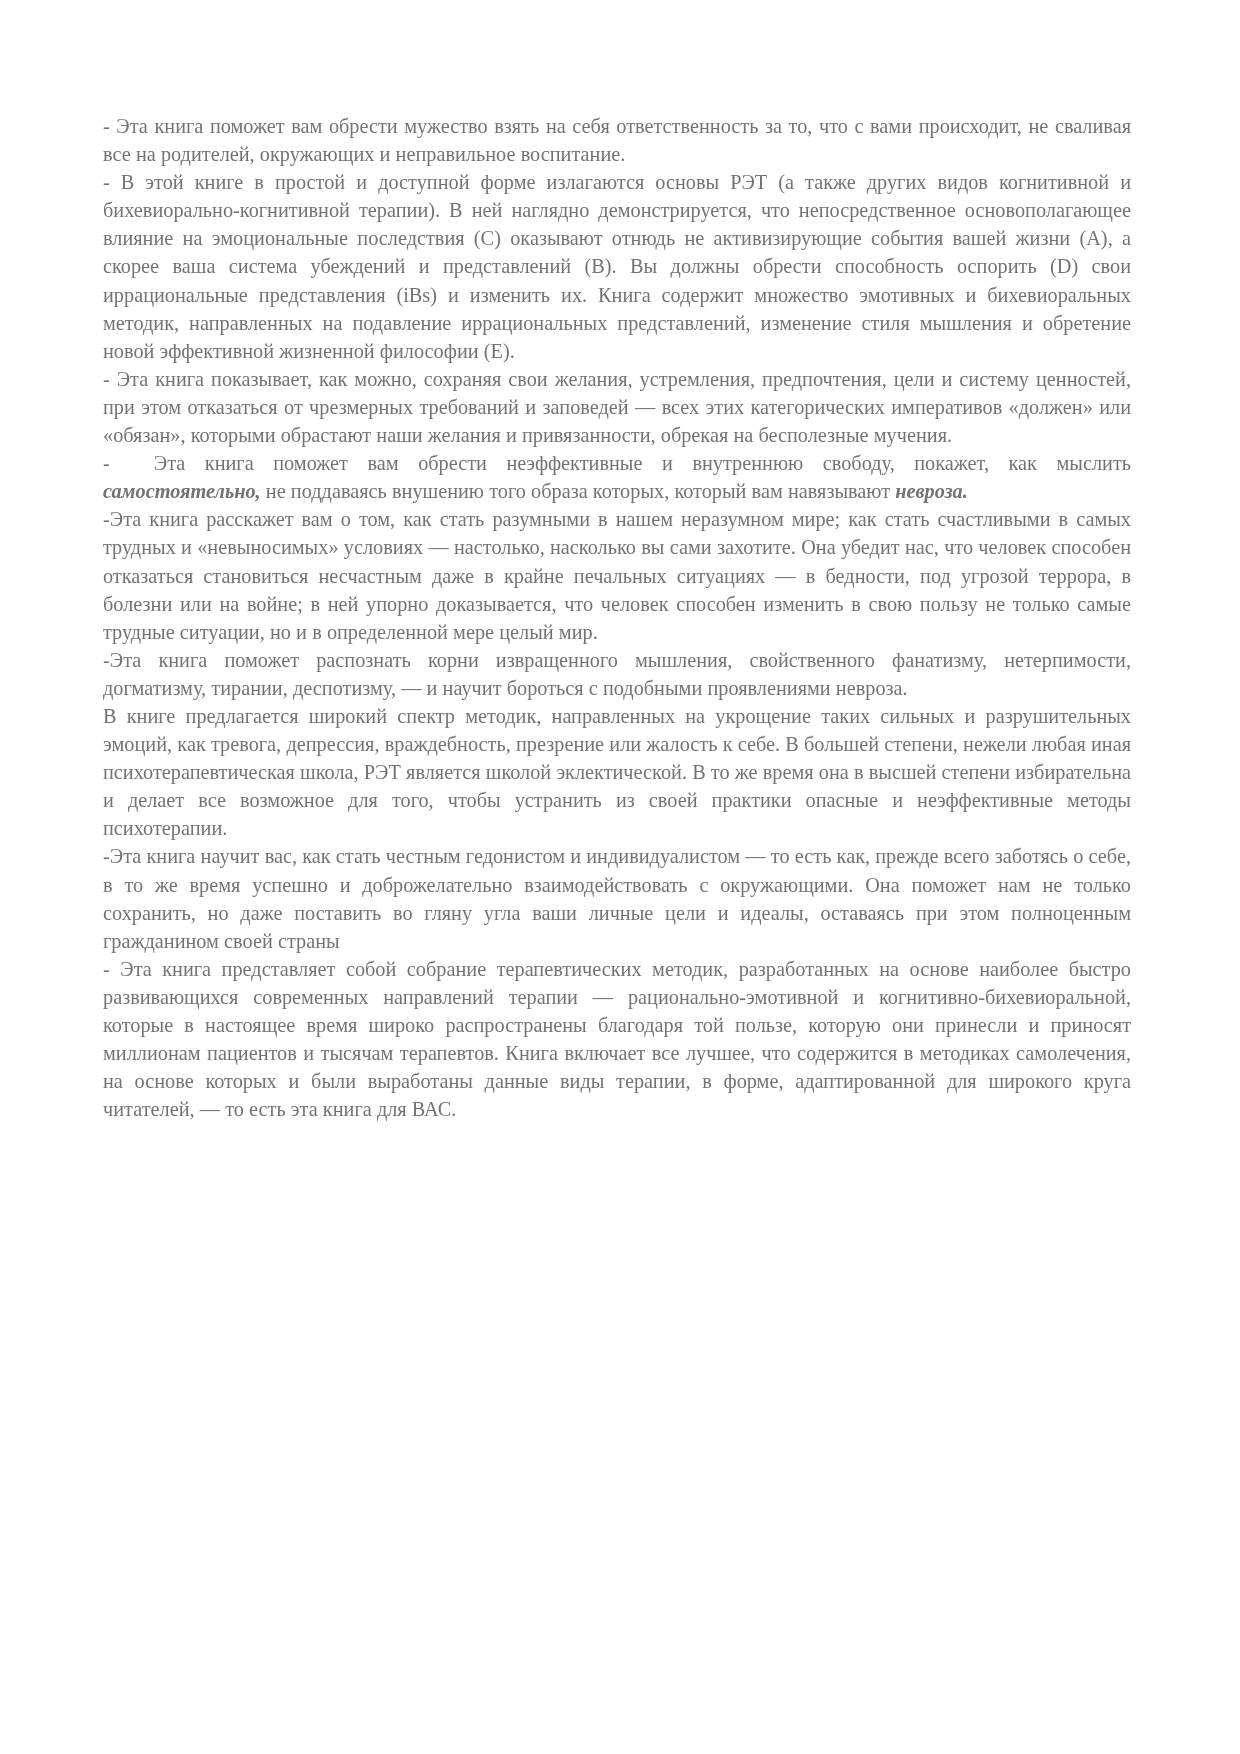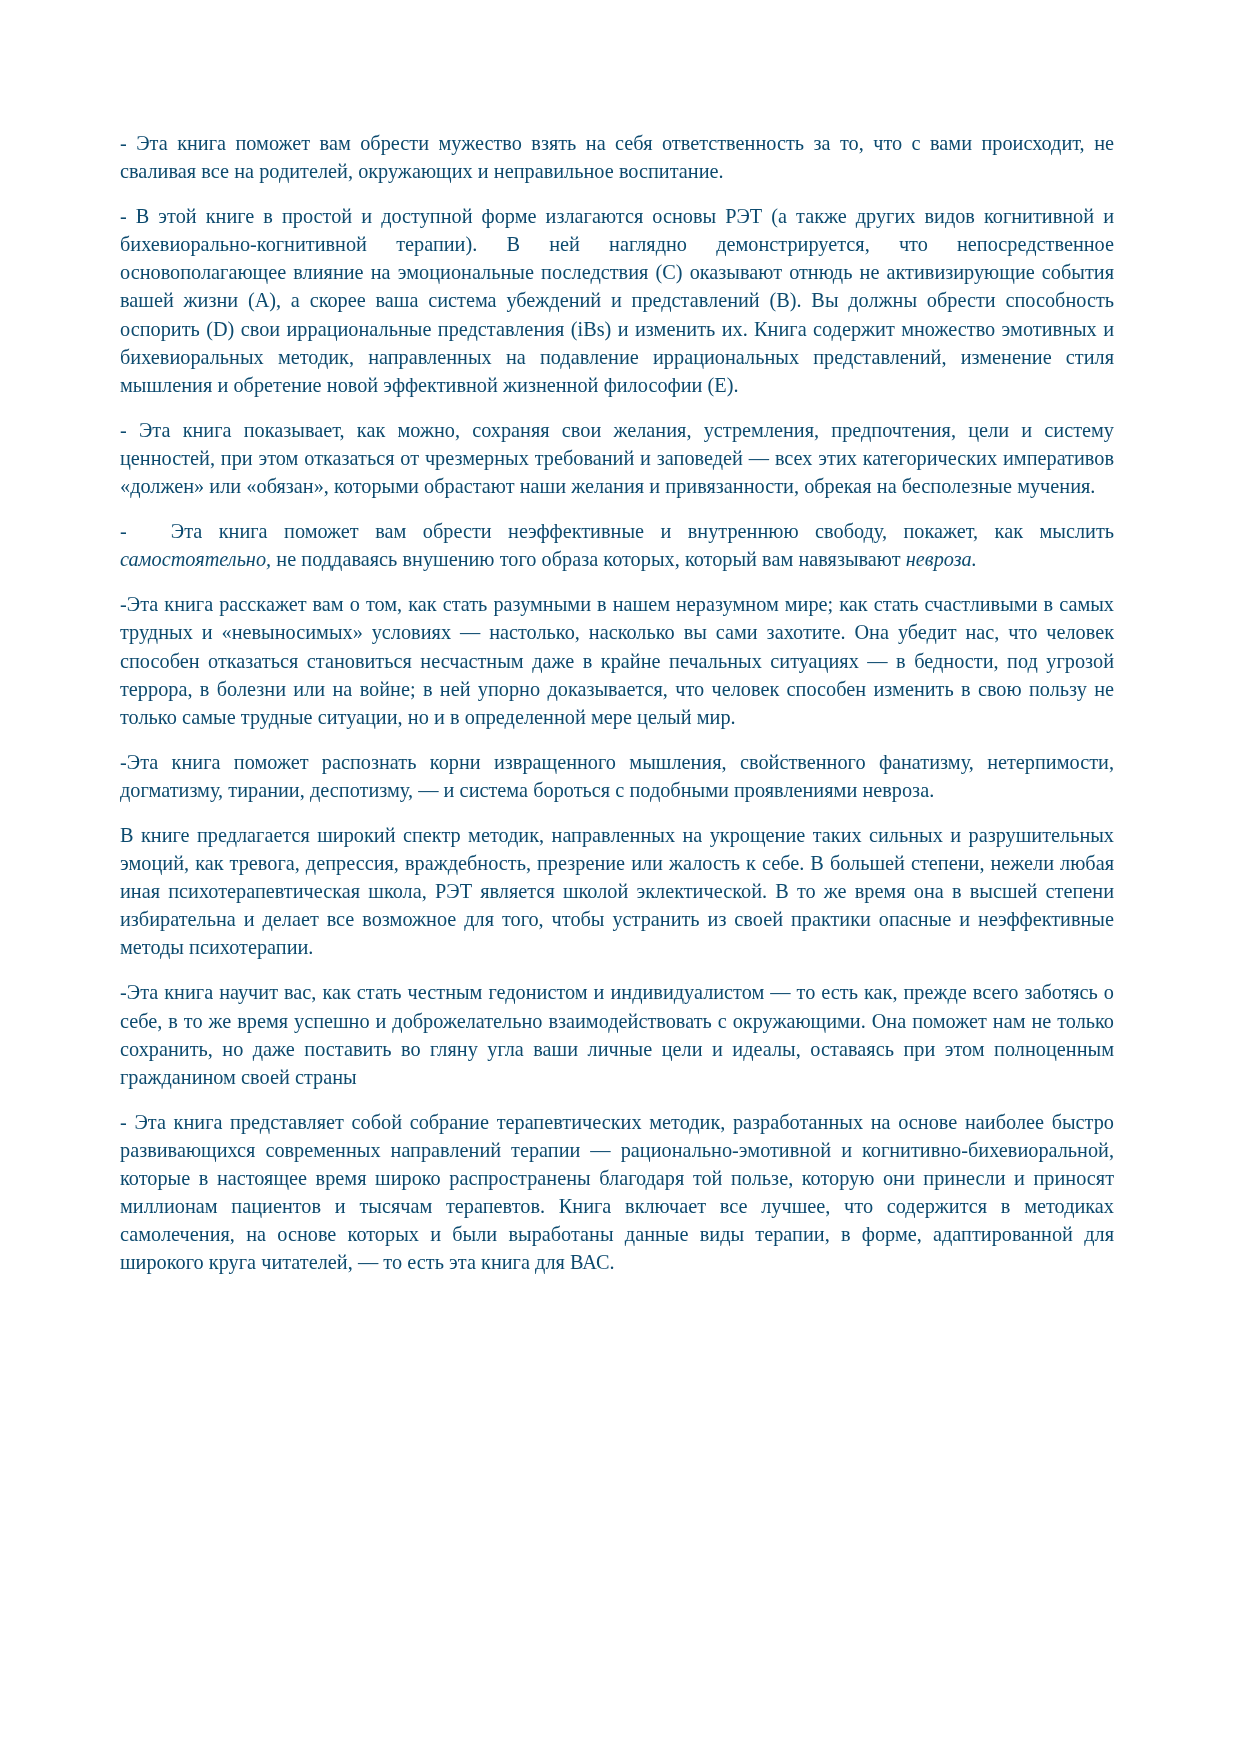--- a/index.html
+++ b/index.html
@@ -20,35 +20,36 @@
   }
 
   .text-block {
     position: absolute;
     left: 103px;
     top: 112px;
     width: 1028px;
   }
 
   .para {
-    margin: 17px;
+    margin: 0;
     padding: 0;
     font-family: "Liberation Serif", "DejaVu Serif", serif;
     font-size: 20.3px;
     line-height: 28.1px;
-    color: #0c4a6e;
+    color: #737373;
     text-align: justify;
     text-justify: inter-word;
     -webkit-hyphens: none;
     hyphens: none;
     word-spacing: 0.1px;
   }
 
   .ital {
     font-style: italic;
+    font-weight: bold;
   }
 
   .tabgap {
     display: inline-block;
     width: 44px;
   }
 </style>
 </head>
 <body>
 
@@ -59,21 +60,21 @@
 
     <p class="para">- В этой книге в простой и доступной форме излагаются основы РЭТ (а также других видов когнитивной и бихевиорально-когнитивной терапии). В ней наглядно демонстрируется, что непосредственное основополагающее влияние на эмоциональные последствия (C) оказывают отнюдь не активизирующие события вашей жизни (A), а скорее ваша система убеждений и представлений (B). Вы должны обрести способность оспорить (D) свои иррациональные представления (iBs) и изменить их. Книга содержит множество эмотивных и бихевиоральных методик, направленных на подавление иррациональных представлений, изменение стиля мышления и обретение новой эффективной жизненной философии (E).</p>
 
     <p class="para">- Эта книга показывает, как можно, сохраняя свои желания, устремления, предпочтения, цели и систему ценностей, при этом отказаться от чрезмерных требований и заповедей — всех этих категорических императивов «должен» или «обязан», которыми обрастают наши желания и привязанности, обрекая на бесполезные мучения.</p>
 
     <p class="para"><span>-</span><span class="tabgap"></span><span>Эта книга поможет вам обрести неэффективные и внутреннюю свободу, покажет, как мыслить </span><span class="ital">самостоятельно,</span><span> не поддаваясь внушению того образа которых, который вам навязывают </span><span class="ital">невроза.</span></p>
 
 
     <p class="para">-Эта книга расскажет вам о том, как стать разумными в нашем неразумном мире; как стать счастливыми в самых трудных и «невыносимых» условиях — настолько, насколько вы сами захотите. Она убедит нас, что человек способен отказаться становиться несчастным даже в крайне печальных ситуациях — в бедности, под угрозой террора, в болезни или на войне; в ней упорно доказывается, что человек способен изменить в свою пользу не только самые трудные ситуации, но и в определенной мере целый мир.</p>
 
-    <p class="para">-Эта книга поможет распознать корни извращенного мышления, свойственного фанатизму, нетерпимости, догматизму, тирании, деспотизму, — и система бороться с подобными проявлениями невроза.</p>
+    <p class="para">-Эта книга поможет распознать корни извращенного мышления, свойственного фанатизму, нетерпимости, догматизму, тирании, деспотизму, — и научит бороться с подобными проявлениями невроза.</p>
 
     <p class="para">В книге предлагается широкий спектр методик, направленных на укрощение таких сильных и разрушительных эмоций, как тревога, депрессия, враждебность, презрение или жалость к себе. В большей степени, нежели любая иная психотерапевтическая школа, РЭТ является школой эклектической. В то же время она в высшей степени избирательна и делает все возможное для того, чтобы устранить из своей практики опасные и неэффективные методы психотерапии.</p>
 
 
     <p class="para">-Эта книга научит вас, как стать честным гедонистом и индивидуалистом — то есть как, прежде всего заботясь о себе, в то же время успешно и доброжелательно взаимодействовать с окружающими. Она поможет нам не только сохранить, но даже поставить во гляну угла ваши личные цели и идеалы, оставаясь при этом полноценным гражданином своей страны</p>
 
 
     <p class="para">- Эта книга представляет собой собрание терапевтических методик, разработанных на основе наиболее быстро развивающихся современных направлений терапии — рационально-эмотивной и когнитивно-бихевиоральной, которые в настоящее время широко распространены благодаря той пользе, которую они принесли и приносят миллионам пациентов и тысячам терапевтов. Книга включает все лучшее, что содержится в методиках самолечения, на основе которых и были выработаны данные виды терапии, в форме, адаптированной для широкого круга читателей, — то есть эта книга для ВАС.</p>
 
   </div>

